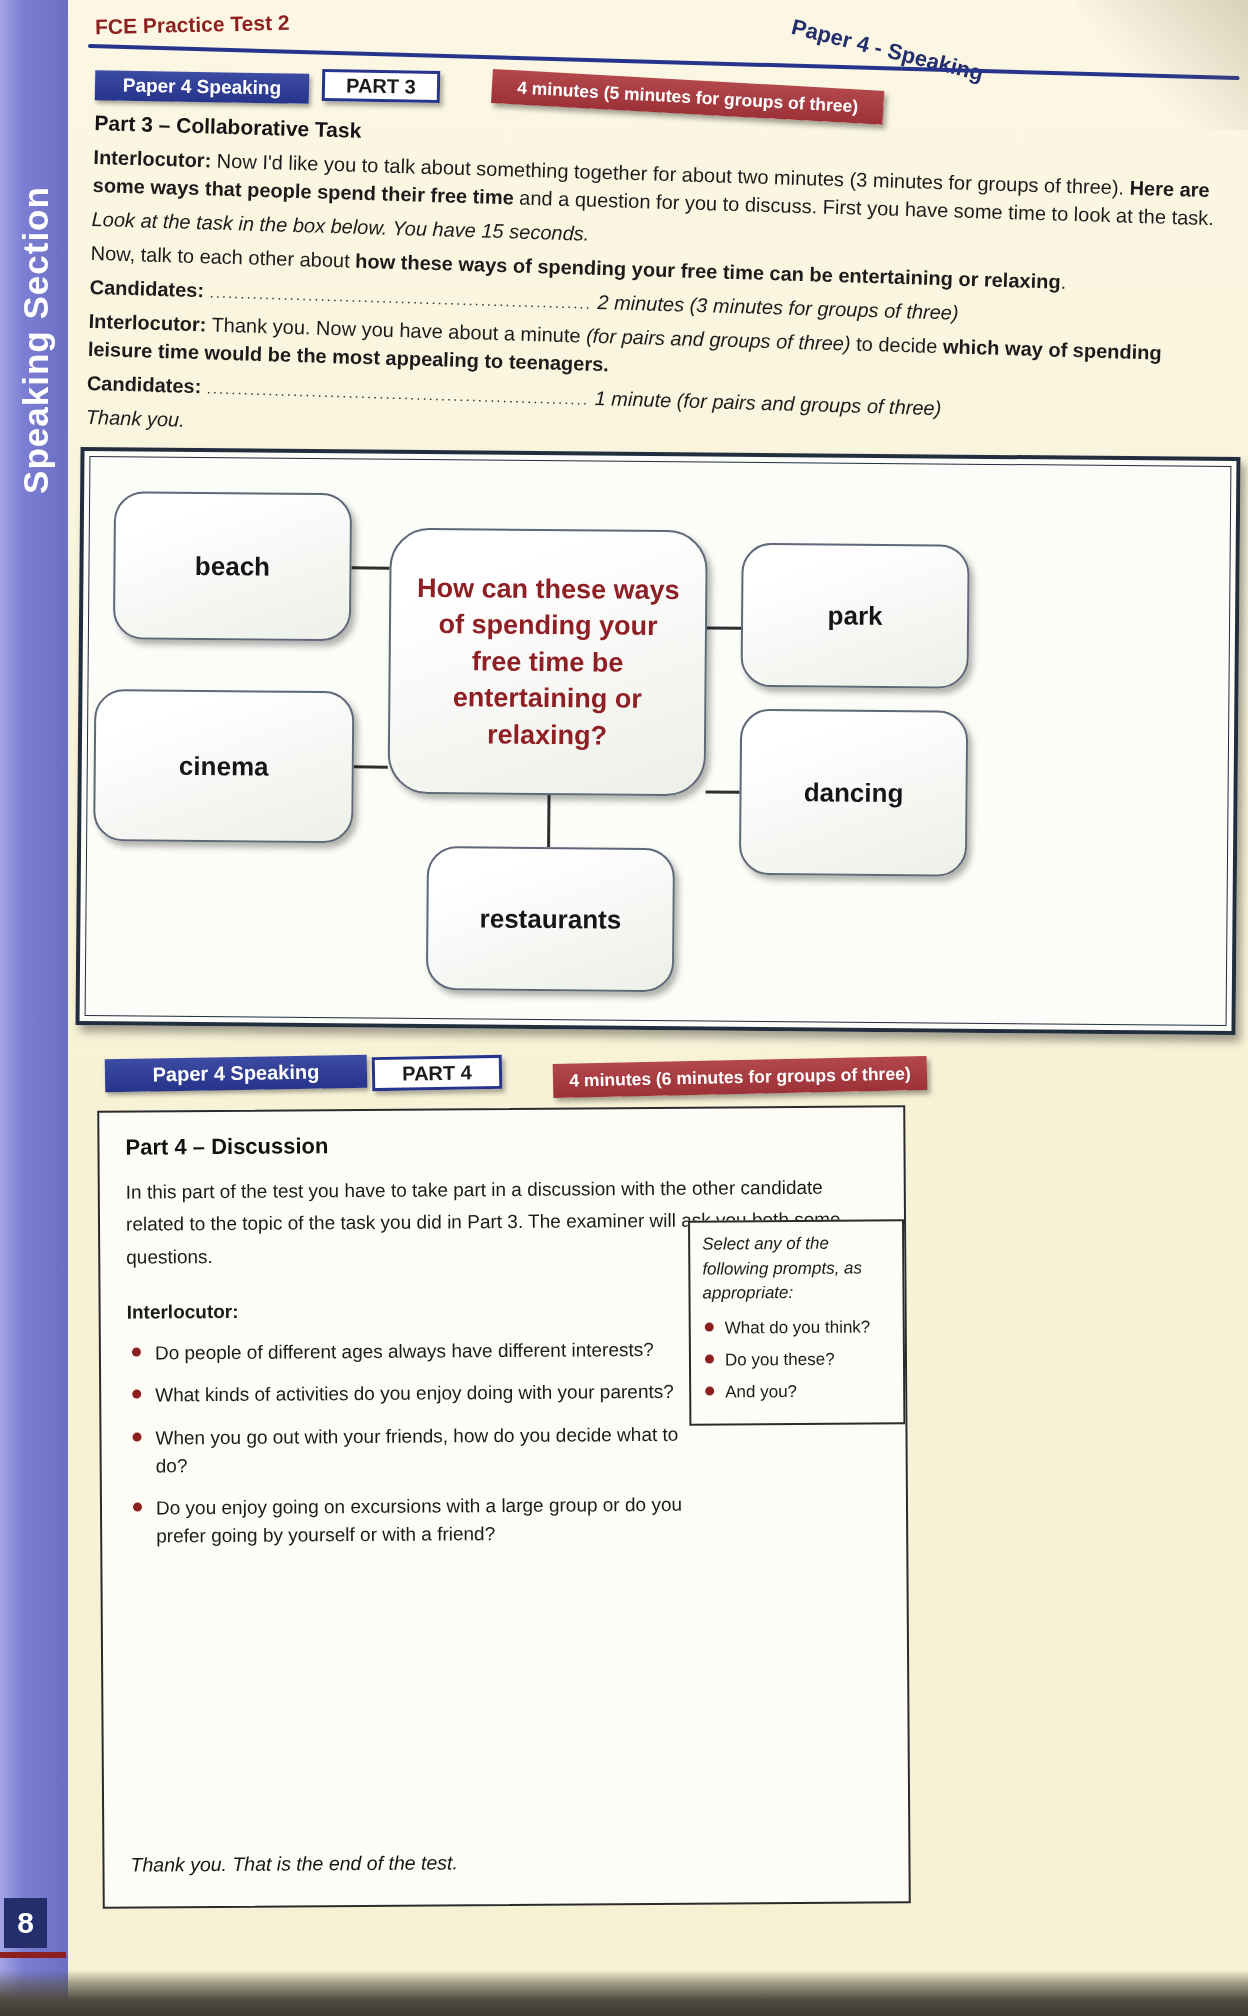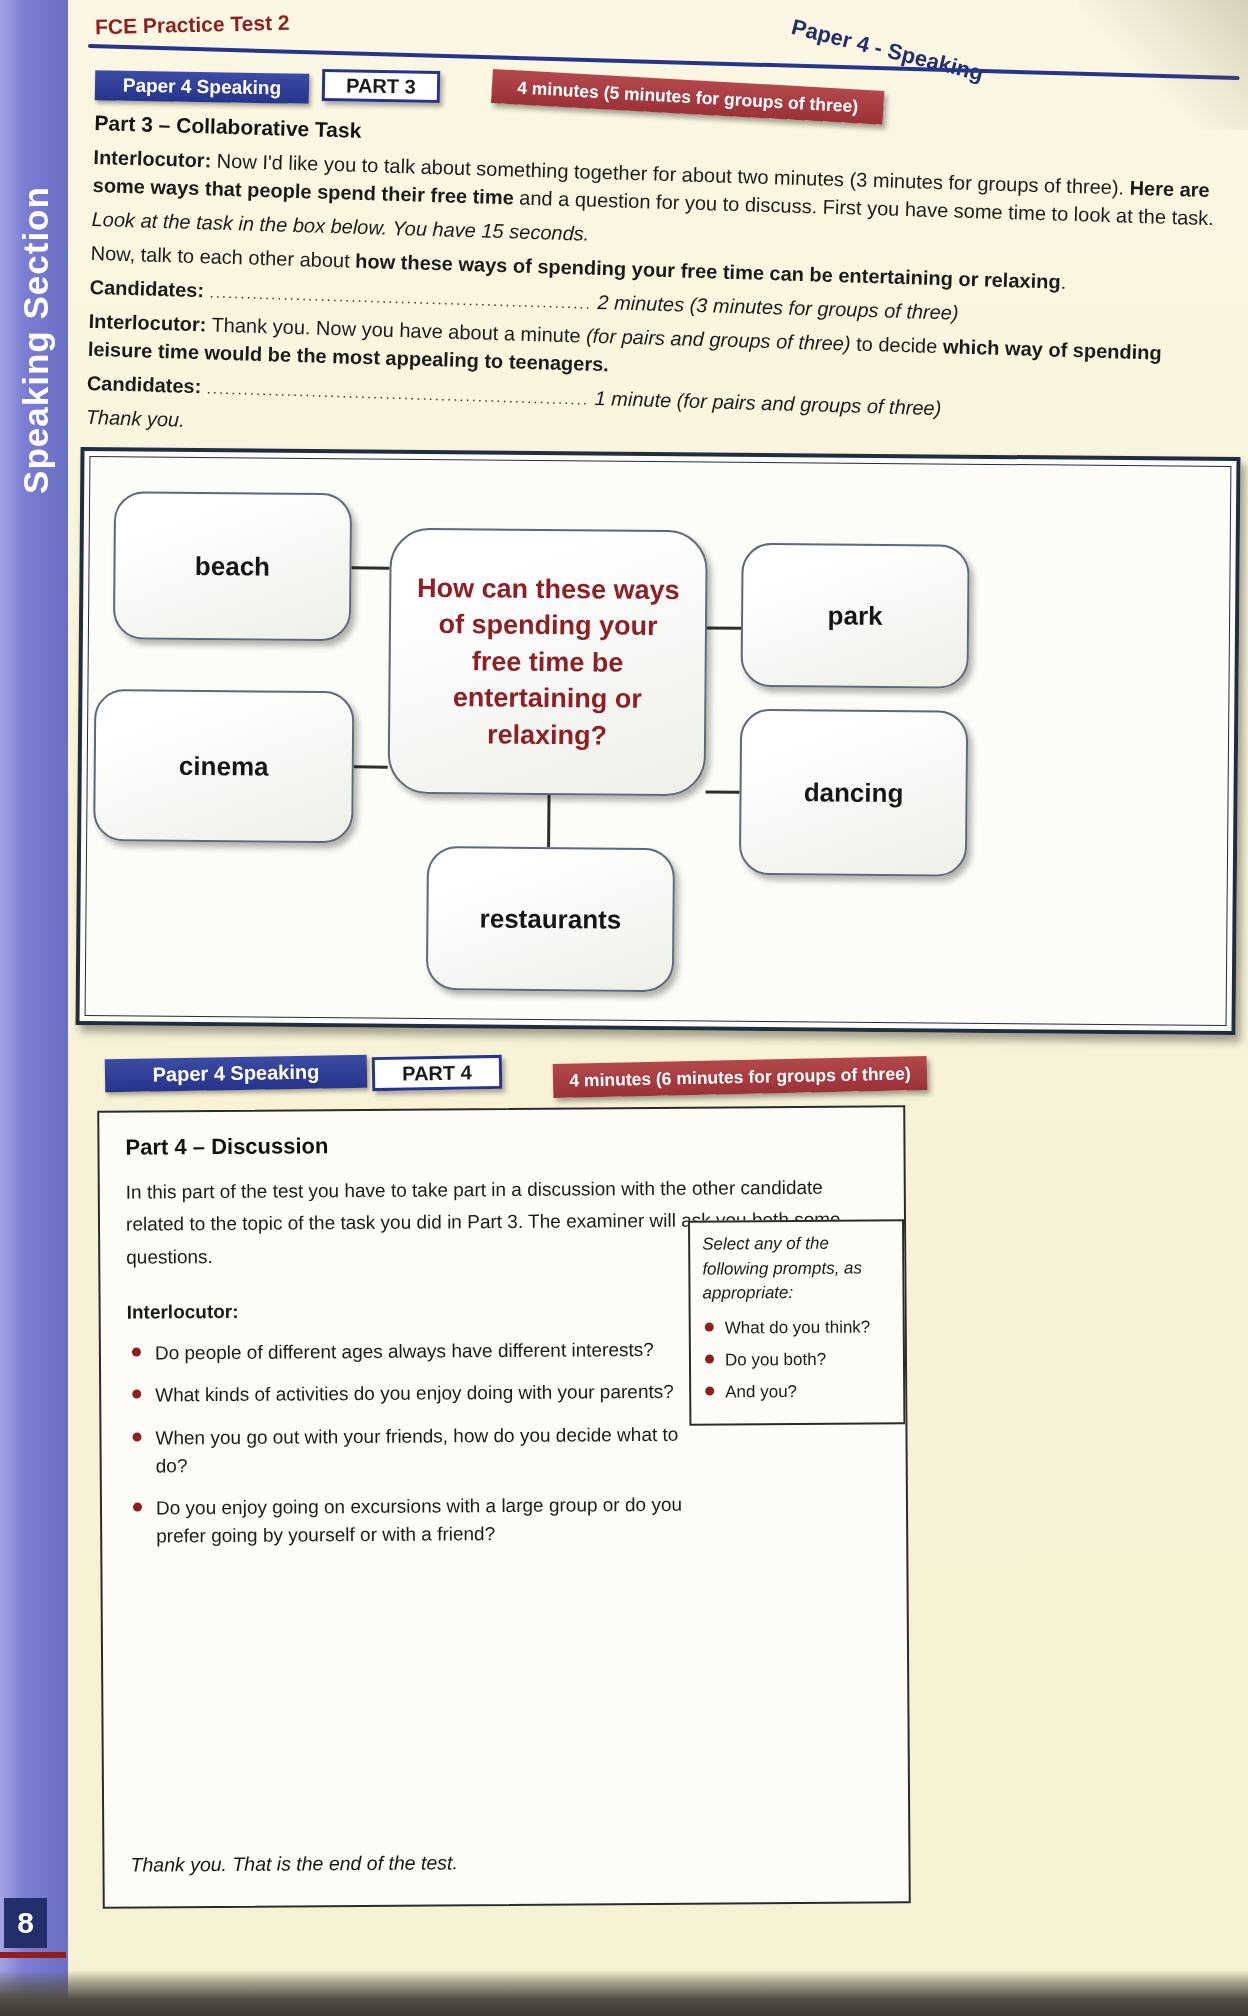--- a/index.html
+++ b/index.html
@@ -147,20 +147,20 @@
   <ul class="qlist">
     <li><span class="bullet"></span><span>Do people of different ages always have different interests?</span></li>
     <li><span class="bullet"></span><span>What kinds of activities do you enjoy doing with your parents?</span></li>
     <li><span class="bullet"></span><span>When you go out with your friends, how do you decide what to do?</span></li>
     <li><span class="bullet"></span><span>Do you enjoy going on excursions with a large group or do you prefer going by yourself or with a friend?</span></li>
   </ul>
   <div class="prompts-box">
     <div class="prompts-title">Select any of the following prompts, as appropriate:</div>
     <ul class="plist">
       <li><span class="bullet"></span><span>What do you think?</span></li>
-      <li><span class="bullet"></span><span>Do you both?</span></li>
+      <li><span class="bullet"></span><span>Do you these?</span></li>
       <li><span class="bullet"></span><span>And you?</span></li>
     </ul>
   </div>
   <div class="p4-closing">Thank you. That is the end of the test.</div>
 </div>
 
 <div class="bottom-shadow"></div>
 
 </body></html>

